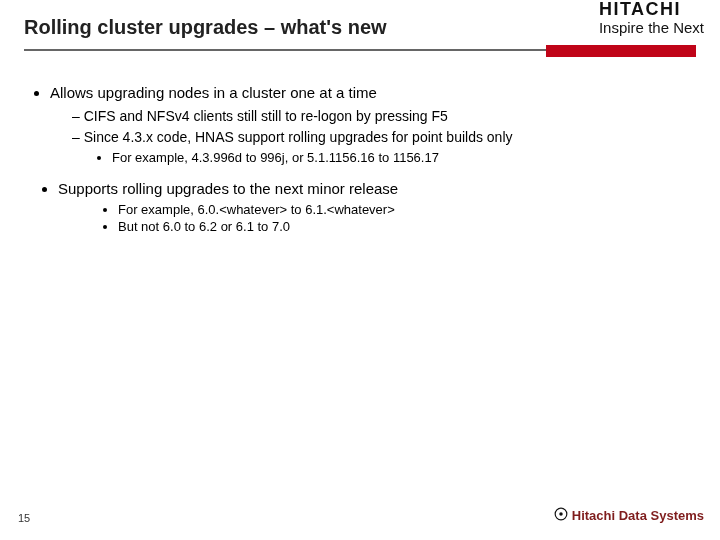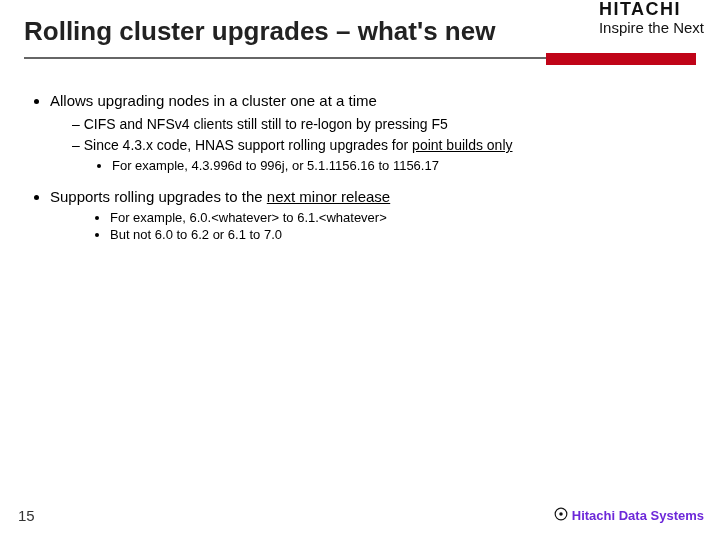--- a/index.html
+++ b/index.html
@@ -16,21 +16,21 @@
     position: relative;
     width: 720px;
     height: 540px;
     box-sizing: border-box;
   }
   .header {
     position: relative;
     padding: 16px 24px 10px 24px;
   }
   .title {
-    font-size: 26px;
+    font-size: 20px;
     font-weight: bold;
     color: #222;
   }
   .logo-block {
     position: absolute;
     right: 16px;
     top: 0;
     text-align: left;
     line-height: 1.1;
   }
@@ -90,42 +90,42 @@
   }
   ul.dash > li {
     margin-bottom: 2px;
   }
   ul.dot {
     list-style: disc;
     margin: 2px 0 0 0;
     padding-left: 40px;
     font-size: 13px;
   }
-  .u { text-decoration: underline; }
+  .u { }
   .footer {
     position: absolute;
     bottom: 16px;
     left: 0;
     right: 0;
     height: 24px;
   }
   .pagenum {
     position: absolute;
     left: 18px;
     bottom: 0;
-    font-size: 15px;
+    font-size: 11px;
     color: #333;
   }
   .footer-logo {
     position: absolute;
     right: 16px;
     bottom: 0;
     font-size: 13px;
     font-weight: bold;
-    color: #6d28d9;
+    color: #7f1d1d;
     display: flex;
     align-items: center;
     gap: 4px;
   }
   .footer-logo svg {
     width: 14px;
     height: 14px;
   }
 </style>
 </head>
@@ -152,21 +152,21 @@
         <ul class="dash">
           <li>CIFS and NFSv4 clients still still to re-logon by pressing F5</li>
           <li>
             <span>Since 4.3.x code, HNAS support rolling upgrades for </span><span class="u">point builds only</span>
             <ul class="dot">
               <li>For example, 4.3.996d to 996j, or 5.1.1156.16 to 1156.17</li>
             </ul>
           </li>
         </ul>
       </li>
-      <li style="margin-top:12px;">
+      <li style="margin-top:12px;margin-left:8px;">
         <span>Supports rolling upgrades to the </span><span class="u">next minor release</span>
         <ul class="dot" style="padding-left:60px;">
           <li>For example, 6.0.&lt;whatever&gt; to 6.1.&lt;whatever&gt;</li>
           <li>But not 6.0 to 6.2 or 6.1 to 7.0</li>
         </ul>
       </li>
     </ul>
   </div>
 
   <div class="footer">

